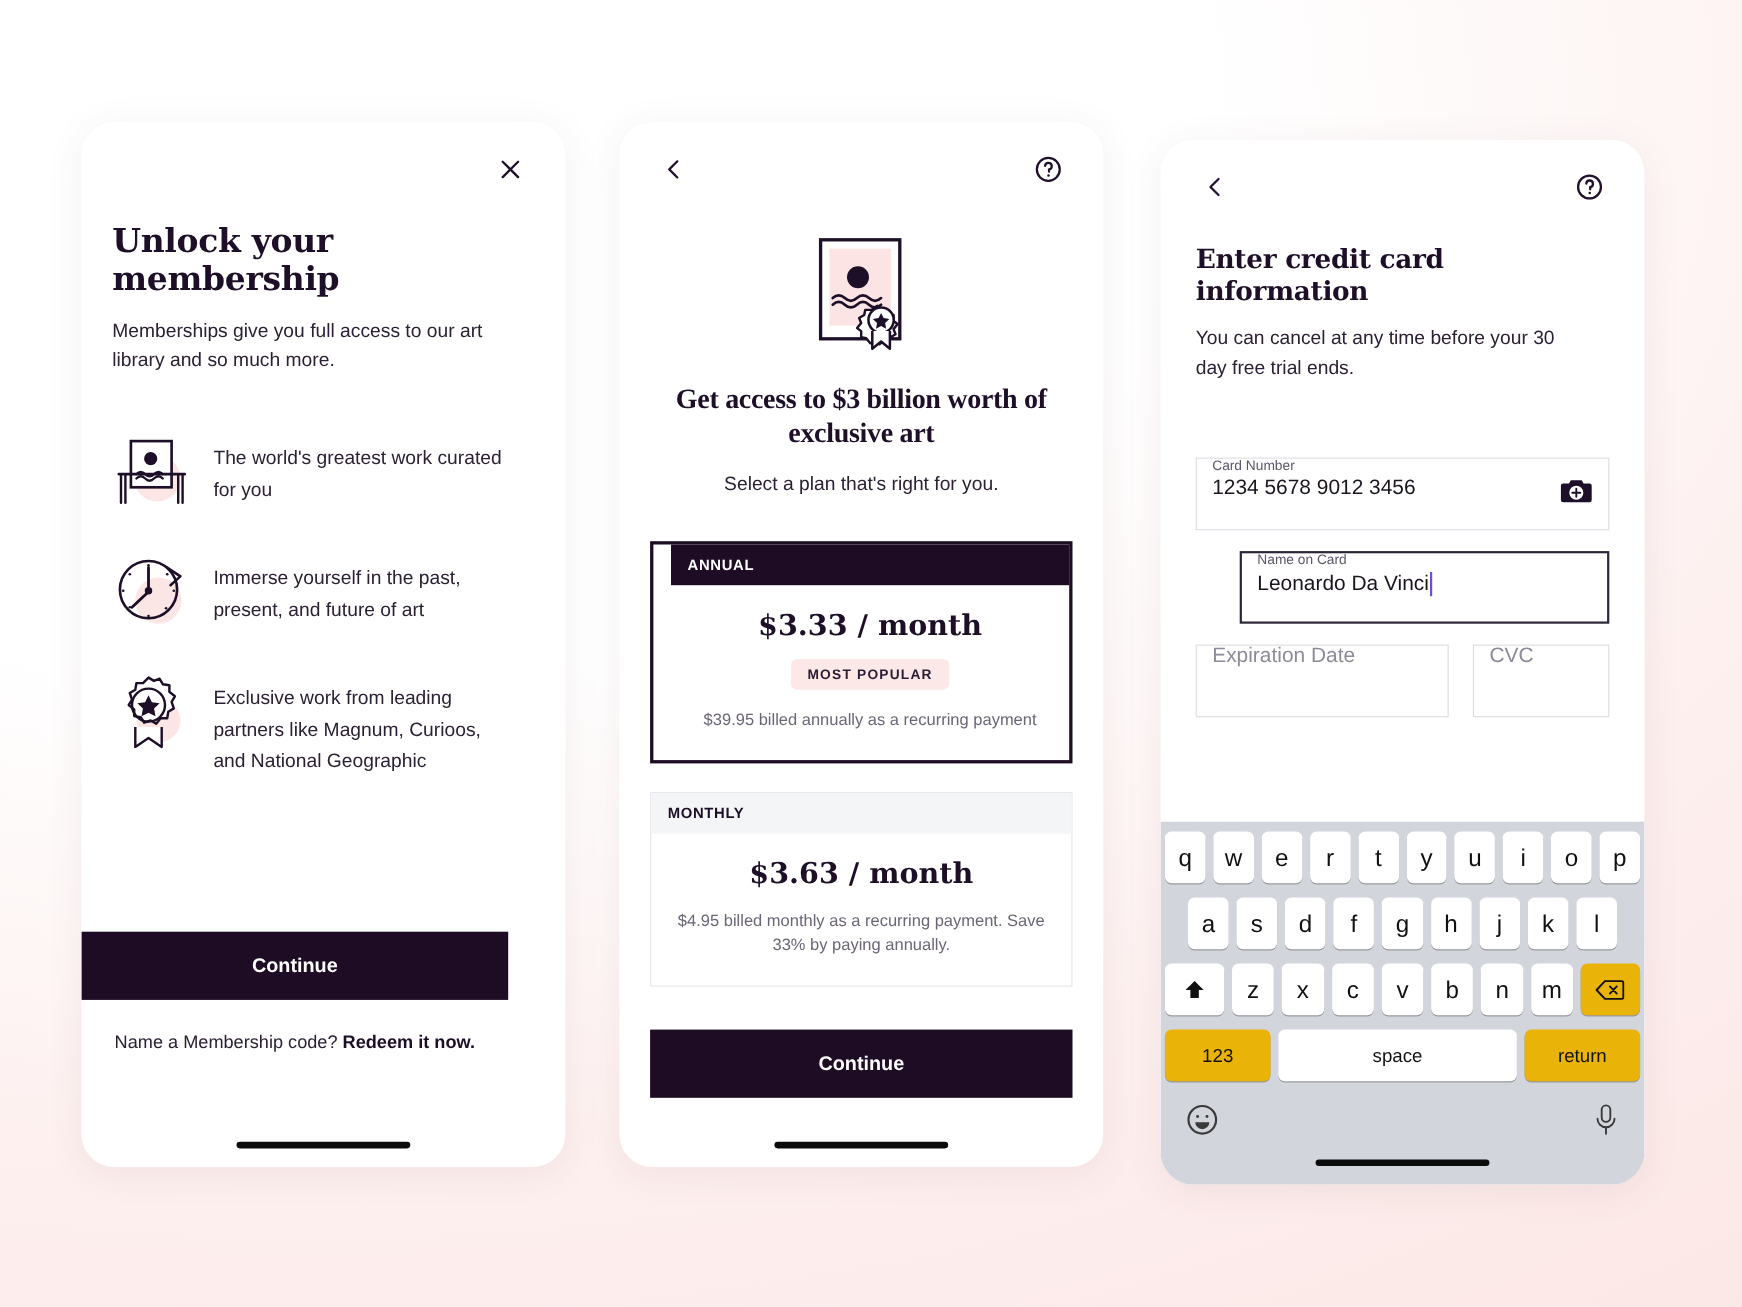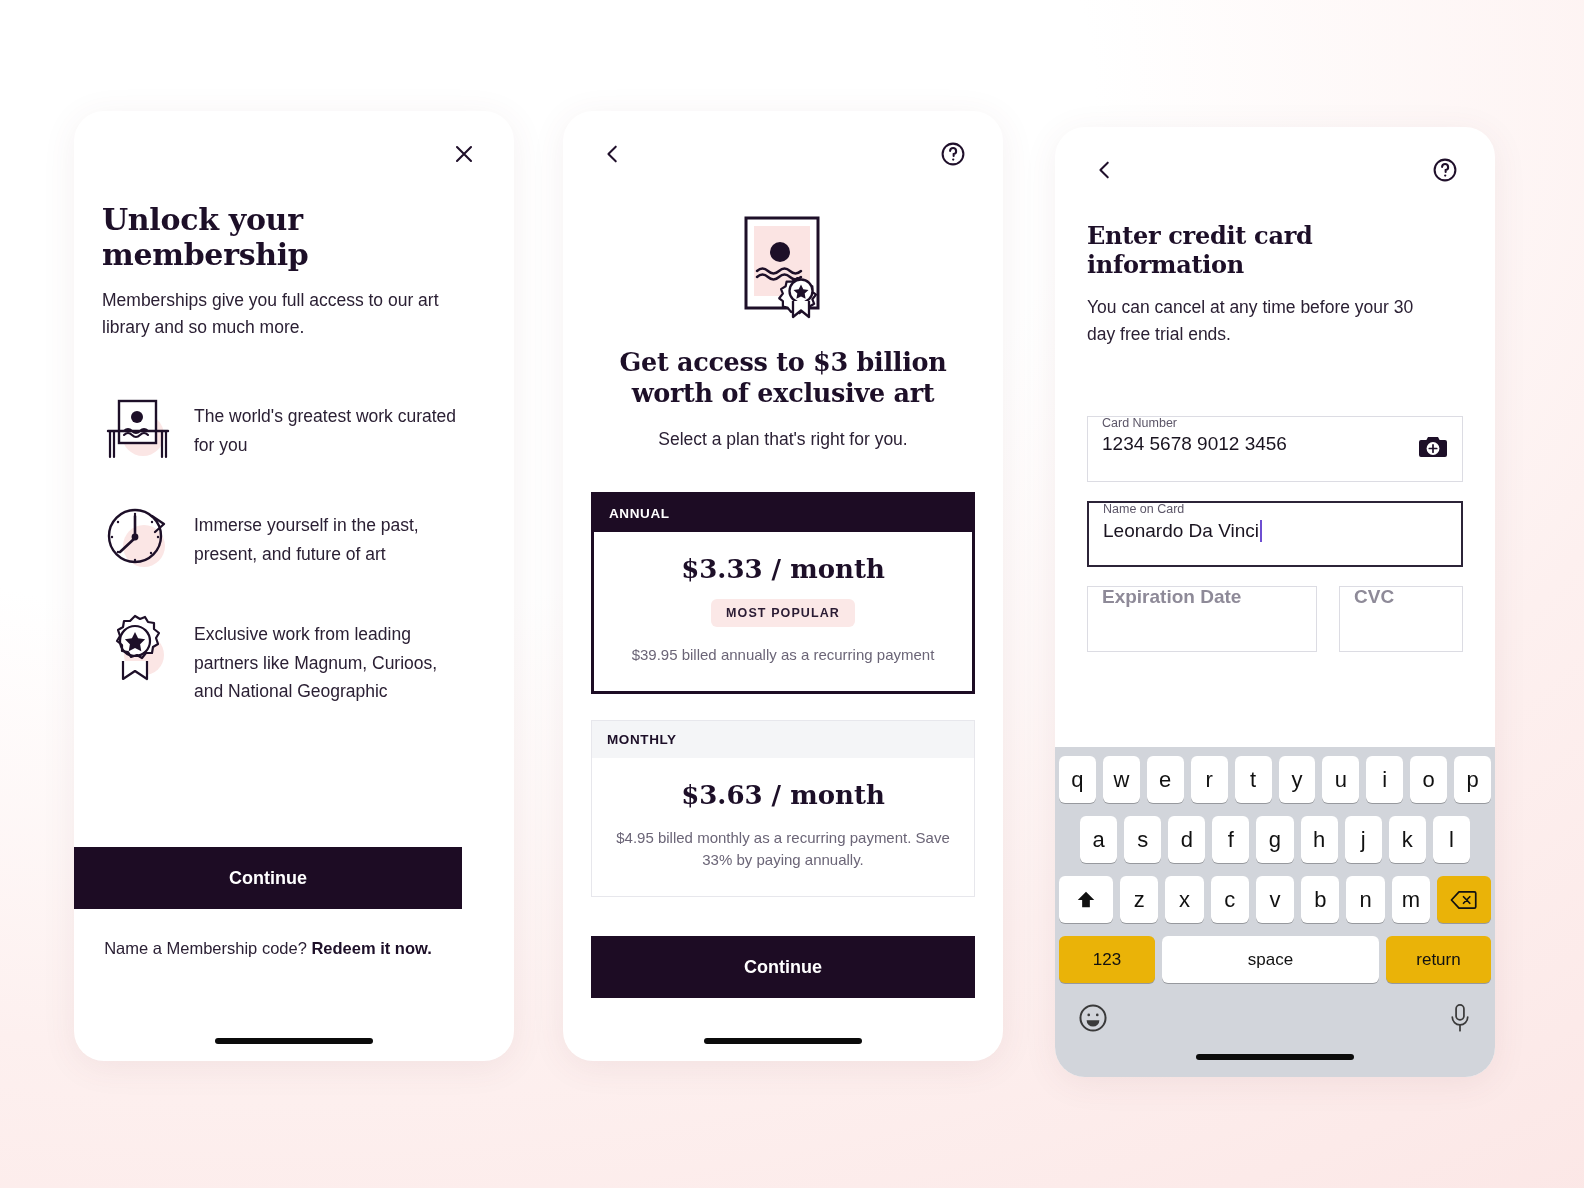--- a/index.html
+++ b/index.html
@@ -115,32 +115,32 @@
     transform: translateX(-50%);
     width: 158px; height: 6px;
     background: #0b0b0b;
     border-radius: 4px;
   }
 
   
   #p2-hero { margin-top: 8px; display: flex; justify-content: center; }
   #p2-title {
     font-size: 25.5px; text-align: center; line-height: 1.22;
-    margin-top: 24px; padding: 0 30px;
+    margin-top: 24px; padding: 0 30px; font-family: Liberation Serif, serif;
   }
   #p2-sub { font-size: 17.5px; text-align: center; margin-top: 17px; }
 
   .plans { margin-top: 39px; padding: 0 28px; }
 
   .plan {
     border: 1px solid #e7e7ec;
     background: #ffffff;
     margin-bottom: 26px;
   }
-  .plan.selected { border: 3px solid #1d0c24; }
+  .plan.selected { border: 3px solid #1d0c24; padding-left: 16px; }
   .plan-head {
     padding: 11px 15px;
     font-size: 13.5px;
     font-weight: bold;
     letter-spacing: 0.6px;
   }
   .plan.selected .plan-head { background: #1d0c24; color: #ffffff; }
   .plan:not(.selected) .plan-head { background: #f4f5f7; color: #1d0f28; }
   .plan-body { padding: 22px 16px 24px; text-align: center; }
   .plan-price {
@@ -201,21 +201,21 @@
     color: #8e8a98;
     line-height: 1.1;
   }
   .caret {
     display: inline-block;
     width: 2px; height: 22px;
     background: #6e4fd1;
     margin-left: 1px;
   }
   #cam-btn { position: absolute; right: 14px; top: 50%; transform: translateY(-50%); }
-  .field-row { display: flex; gap: 22px; font-weight: bold; }
+  .field-row { display: flex; gap: 22px; }
   .field-row .field { flex: 1; }
 
   
   #keyboard {
     position: absolute;
     left: 0; right: 0; bottom: 0;
     height: 330px;
     background: #d2d5db;
     padding: 9px 4px 0;
     user-select: none;
@@ -418,21 +418,21 @@
         <div class="field-value">1234 5678 9012 3456</div>
         <div id="cam-btn">
           <svg width="30" height="26" viewBox="0 0 30 26" fill="none">
             <path d="M10 3 h10 l1.6 3 H27 a2 2 0 0 1 2 2 v13 a2 2 0 0 1 -2 2 H3 a2 2 0 0 1 -2 -2 V8 a2 2 0 0 1 2 -2 h5.4 z" fill="#1d0f28"></path>
             <circle cx="15" cy="14.5" r="6.4" fill="#ffffff"></circle>
             <path d="M15 10.8 v7.4 M11.3 14.5 h7.4" stroke="#1d0f28" stroke-width="1.7" stroke-linecap="round"></path>
           </svg>
         </div>
       </div>
 
-      <div class="field focused" style="margin-top:19px;">
+      <div class="field focused" style="margin-top:19px;margin-left:40px;">
         <div class="field-label">Name on Card</div>
         <div class="field-value">
           <span>Leonardo Da Vinci</span>
             <span class="caret"></span>
         </div>
       </div>
 
       <div class="field-row" style="margin-top:19px;">
         <div class="field">
           <div class="field-placeholder">Expiration Date</div>

